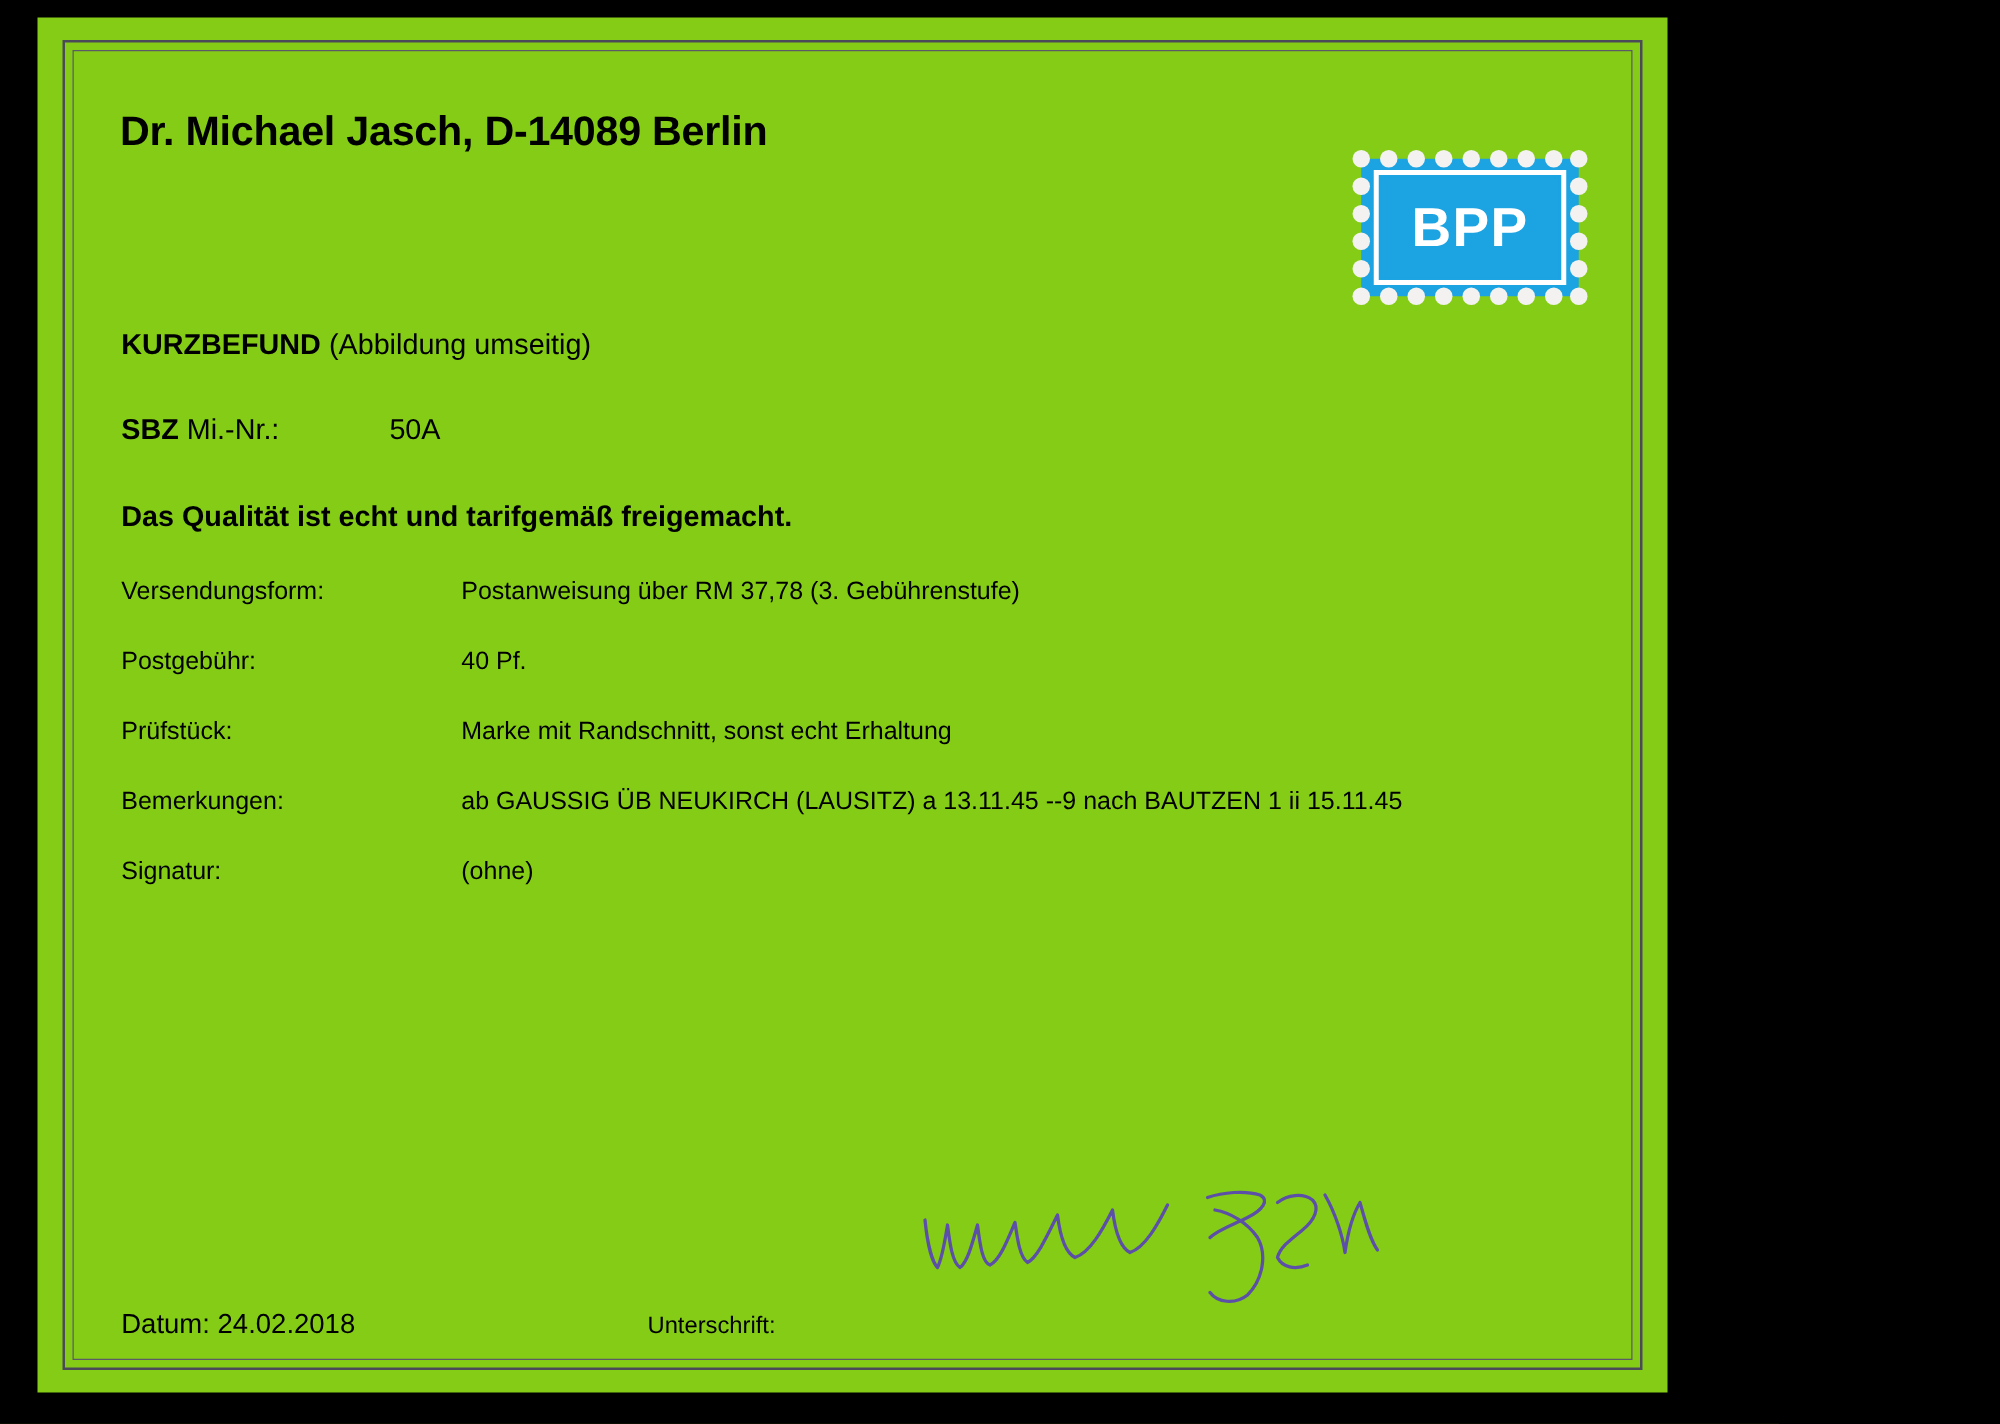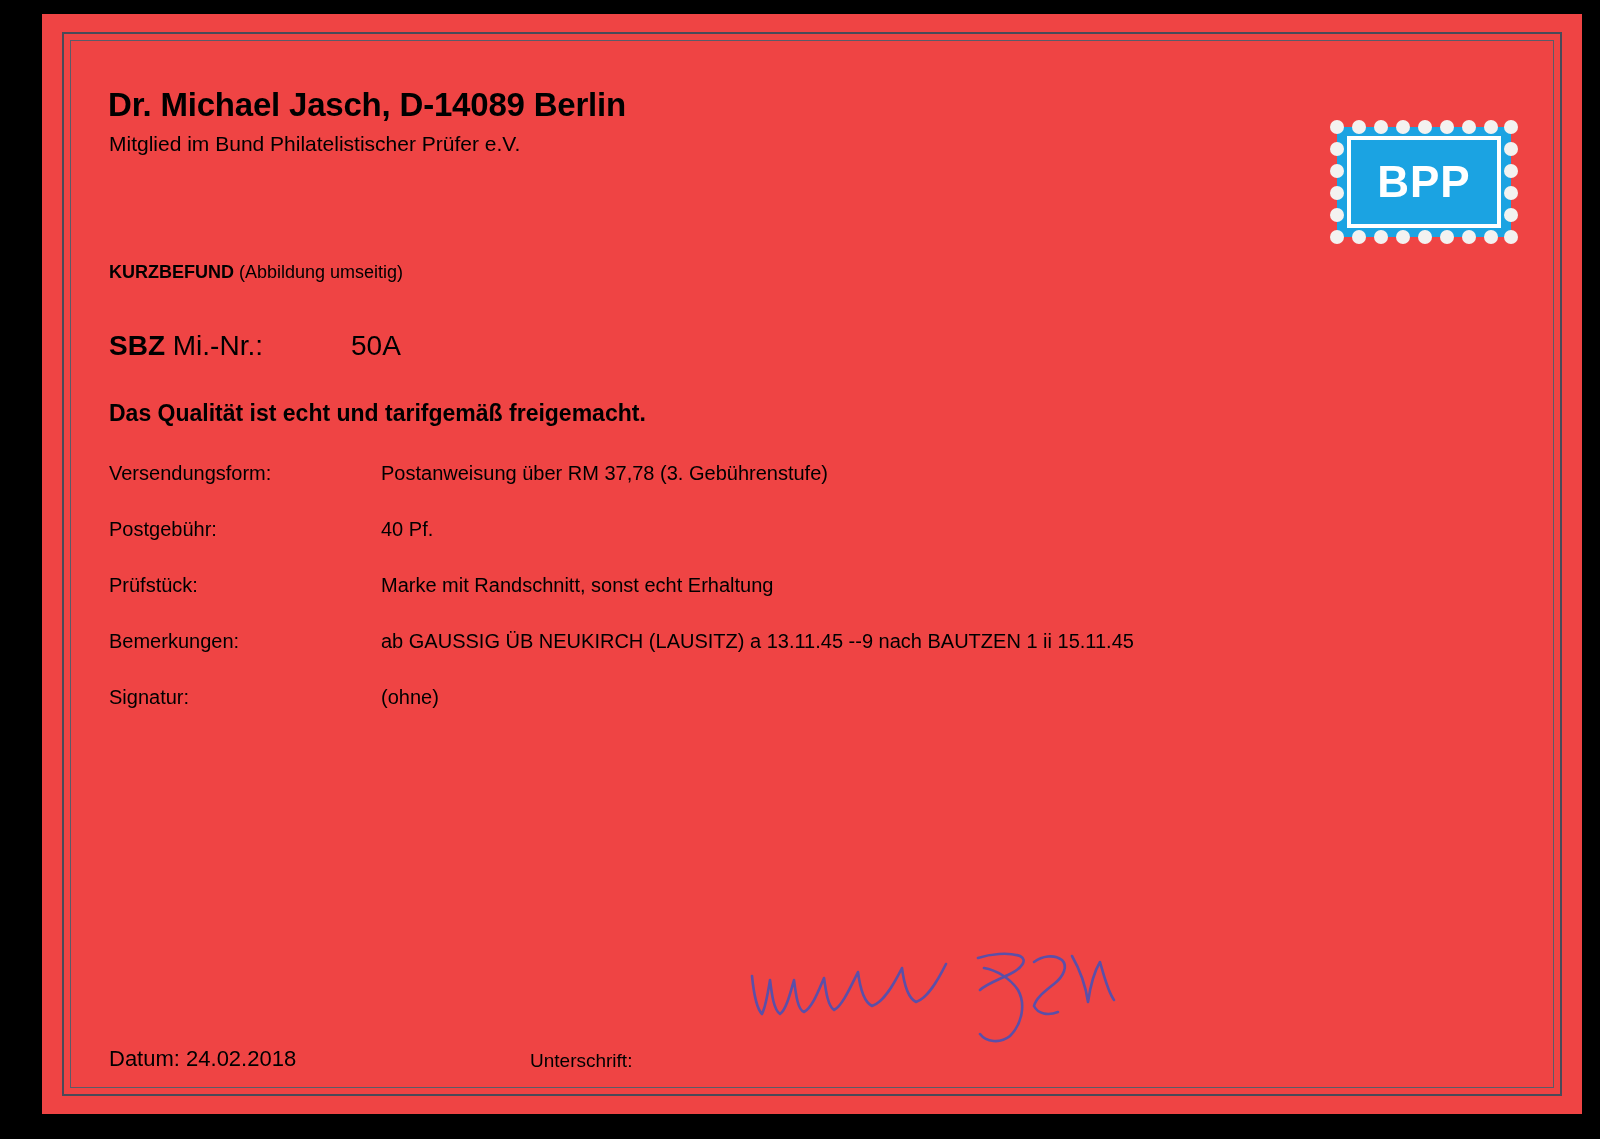--- a/index.html
+++ b/index.html
@@ -11,25 +11,24 @@
     width: 1600px;
     height: 1139px;
     overflow: hidden;
     font-family: "Liberation Sans", sans-serif;
   }
 
   .scan {
     position: absolute;
     left: 30px;
     top: 14px;
-    width: 1540px;
+    width: 1304px;
     height: 1100px;
-    background: #ef4444;
+    background: #84cc16;
     box-shadow: 0 0 2px rgba(0,0,0,0.5);
-    margin-left: 12px;
   }
 
   
   .frame-outer {
     position: absolute;
     left: 20px;
     top: 18px;
     right: 20px;
     bottom: 18px;
     border: 2px solid #4a4a58;
@@ -69,30 +68,30 @@
     width: 192px;
     height: 128px;
   }
   .bpp svg { display: block; }
 
   
   .line-kurz {
     position: absolute;
     left: 67px;
     top: 248px;
-    font-size: 18px;
+    font-size: 23px;
     white-space: nowrap;
   }
   .line-kurz b { font-weight: bold; }
 
   .line-sbz {
     position: absolute;
     left: 67px;
     top: 316px;
-    font-size: 28px;
+    font-size: 23px;
     white-space: nowrap;
     text-align: right;
   }
   .line-sbz .lab { font-weight: bold; }
   .line-sbz .val {
     display: inline-block;
     margin-left: 88px;
   }
 
   .line-echt {
@@ -153,21 +152,20 @@
 </style>
 </head>
 <body>
 
 <div class="scan">
 
   <div class="frame-outer"></div>
   <div class="frame-inner"></div>
 
   <div class="header-name">Dr. Michael Jasch, D-14089 Berlin</div>
-  <div class="header-sub">Mitglied im Bund Philatelistischer Prüfer e.V.</div>
 
   <div class="bpp">
     <svg width="192" height="128" viewBox="0 0 192 128" xmlns="http://www.w3.org/2000/svg">
       <defs>
         <clipPath id="stampclip">
           <path d="M8,8 H184 V120 H8 Z"></path>
         </clipPath>
       </defs>
 
       <g>

